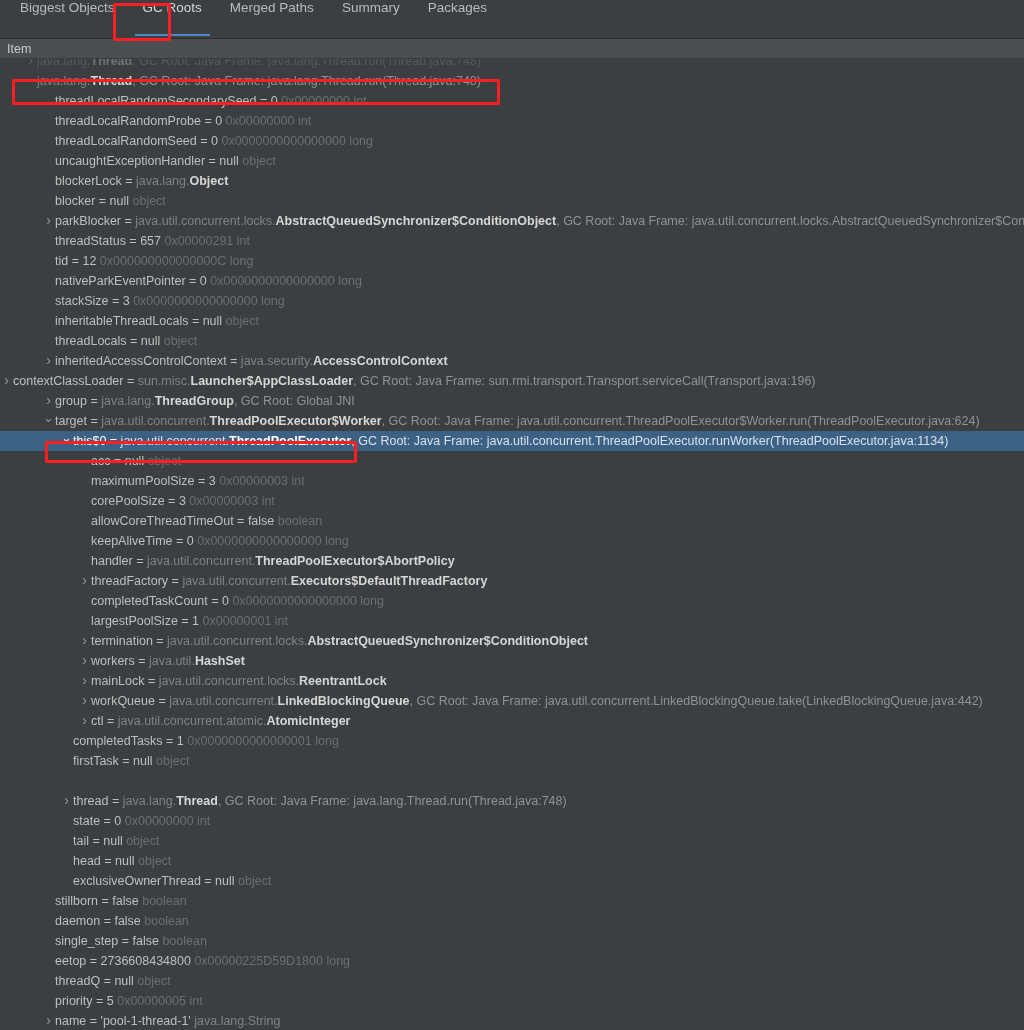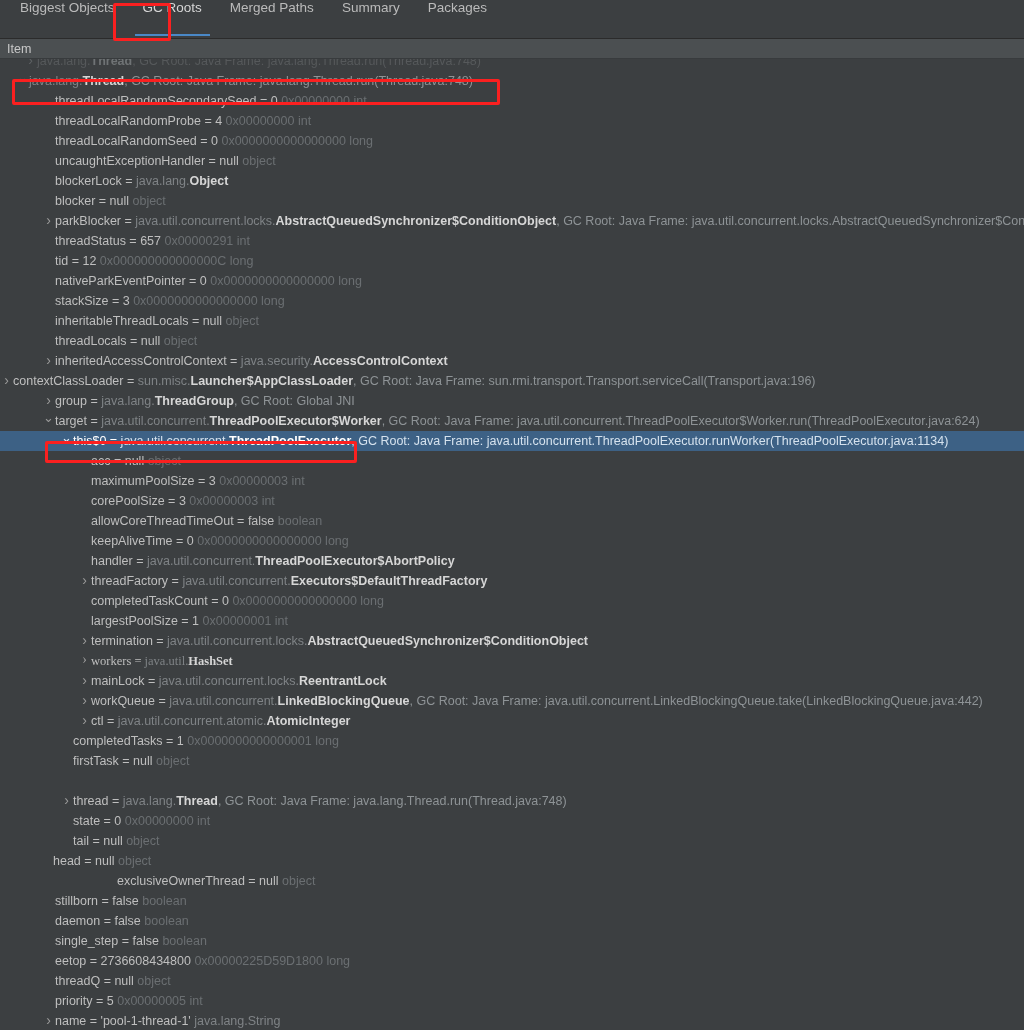--- a/index.html
+++ b/index.html
@@ -130,23 +130,23 @@
         <span>Packages</span>
       </div>
     </div>
 
   <div class="colheader">
     <span>Item</span>
   </div>
 
   <div class="tree" id="tree">
       <div class="row dim" style="padding-left: 24px; margin-top: -8px;"><span class="chev" style="font-size: 14px; top: -1px;">›</span><span class="txt"><span class="t-pkg">java.lang.</span><span class="t-cls">Thread</span><span class="t-gcroot">, GC Root: Java Frame: java.lang.Thread.run(Thread.java:748)</span></span></div>
-      <div class="row" style="padding-left: 16px;"><span class="chev" style="font-size: 13px; top: -3px;">⌄</span><span class="txt"><span class="t-pkg">java.lang.</span><span class="t-cls">Thread</span><span class="t-gcroot">, GC Root: Java Frame: java.lang.Thread.run(Thread.java:748)</span></span></div>
+      <div class="row" style="padding-left: 24px;"><span class="chev" style="font-size: 13px; top: -3px;">⌄</span><span class="txt"><span class="t-pkg">java.lang.</span><span class="t-cls">Thread</span><span class="t-gcroot">, GC Root: Java Frame: java.lang.Thread.run(Thread.java:748)</span></span></div>
       <div class="row" style="padding-left: 42px;"><span class="chev empty">&nbsp;</span><span class="txt"><span class="t-field">threadLocalRandomSecondarySeed = 0 </span><span class="t-hex">0x00000000</span><span class="t-type">  int</span></span></div>
-      <div class="row" style="padding-left: 42px;"><span class="chev empty">&nbsp;</span><span class="txt"><span class="t-field">threadLocalRandomProbe = 4 </span><span class="t-hex">0x00000000</span><span class="t-type">  int</span></span></div>
+      <div class="row" style="padding-left: 42px;"><span class="chev empty">&nbsp;</span><span class="txt"><span class="t-field">threadLocalRandomProbe = 0 </span><span class="t-hex">0x00000000</span><span class="t-type">  int</span></span></div>
       <div class="row" style="padding-left: 42px;"><span class="chev empty">&nbsp;</span><span class="txt"><span class="t-field">threadLocalRandomSeed = 0 </span><span class="t-hex">0x0000000000000000</span><span class="t-type">  long</span></span></div>
       <div class="row" style="padding-left: 42px;"><span class="chev empty">&nbsp;</span><span class="txt"><span class="t-field">uncaughtExceptionHandler = null </span><span class="t-type">object</span></span></div>
       <div class="row" style="padding-left: 42px;"><span class="chev empty">&nbsp;</span><span class="txt"><span class="t-field">blockerLock = </span><span class="t-pkg">java.lang.</span><span class="t-cls">Object</span></span></div>
       <div class="row" style="padding-left: 42px;"><span class="chev empty">&nbsp;</span><span class="txt"><span class="t-field">blocker = null </span><span class="t-type">object</span></span></div>
       <div class="row" style="padding-left: 42px;"><span class="chev" style="font-size: 14px; top: -1px;">›</span><span class="txt"><span class="t-field">parkBlocker = </span><span class="t-pkg">java.util.concurrent.locks.</span><span class="t-cls">AbstractQueuedSynchronizer$ConditionObject</span><span class="t-gcroot">, GC Root: Java Frame: java.util.concurrent.locks.AbstractQueuedSynchronizer$ConditionObject.await(AbstractQueuedSynchronizer.java:2039)</span></span></div>
       <div class="row" style="padding-left: 42px;"><span class="chev empty">&nbsp;</span><span class="txt"><span class="t-field">threadStatus = 657 </span><span class="t-hex">0x00000291</span><span class="t-type">  int</span></span></div>
       <div class="row" style="padding-left: 42px;"><span class="chev empty">&nbsp;</span><span class="txt"><span class="t-field">tid = 12 </span><span class="t-hex">0x000000000000000C</span><span class="t-type">  long</span></span></div>
       <div class="row" style="padding-left: 42px;"><span class="chev empty">&nbsp;</span><span class="txt"><span class="t-field">nativeParkEventPointer = 0 </span><span class="t-hex">0x0000000000000000</span><span class="t-type">  long</span></span></div>
       <div class="row" style="padding-left: 42px;"><span class="chev empty">&nbsp;</span><span class="txt"><span class="t-field">stackSize = 3 </span><span class="t-hex">0x0000000000000000</span><span class="t-type">  long</span></span></div>
       <div class="row" style="padding-left: 42px;"><span class="chev empty">&nbsp;</span><span class="txt"><span class="t-field">inheritableThreadLocals = null </span><span class="t-type">object</span></span></div>
@@ -159,31 +159,31 @@
       <div class="row" style="padding-left: 78px;"><span class="chev empty">&nbsp;</span><span class="txt"><span class="t-field">acc = null </span><span class="t-type">object</span></span></div>
       <div class="row" style="padding-left: 78px;"><span class="chev empty">&nbsp;</span><span class="txt"><span class="t-field">maximumPoolSize = 3 </span><span class="t-hex">0x00000003</span><span class="t-type">  int</span></span></div>
       <div class="row" style="padding-left: 78px;"><span class="chev empty">&nbsp;</span><span class="txt"><span class="t-field">corePoolSize = 3 </span><span class="t-hex">0x00000003</span><span class="t-type">  int</span></span></div>
       <div class="row" style="padding-left: 78px;"><span class="chev empty">&nbsp;</span><span class="txt"><span class="t-field">allowCoreThreadTimeOut = false </span><span class="t-type">boolean</span></span></div>
       <div class="row" style="padding-left: 78px;"><span class="chev empty">&nbsp;</span><span class="txt"><span class="t-field">keepAliveTime = 0 </span><span class="t-hex">0x0000000000000000</span><span class="t-type">  long</span></span></div>
       <div class="row" style="padding-left: 78px;"><span class="chev empty">&nbsp;</span><span class="txt"><span class="t-field">handler = </span><span class="t-pkg">java.util.concurrent.</span><span class="t-cls">ThreadPoolExecutor$AbortPolicy</span></span></div>
       <div class="row" style="padding-left: 78px;"><span class="chev" style="font-size: 14px; top: -1px;">›</span><span class="txt"><span class="t-field">threadFactory = </span><span class="t-pkg">java.util.concurrent.</span><span class="t-cls">Executors$DefaultThreadFactory</span></span></div>
       <div class="row" style="padding-left: 78px;"><span class="chev empty">&nbsp;</span><span class="txt"><span class="t-field">completedTaskCount = 0 </span><span class="t-hex">0x0000000000000000</span><span class="t-type">  long</span></span></div>
       <div class="row" style="padding-left: 78px;"><span class="chev empty">&nbsp;</span><span class="txt"><span class="t-field">largestPoolSize = 1 </span><span class="t-hex">0x00000001</span><span class="t-type">  int</span></span></div>
       <div class="row" style="padding-left: 78px;"><span class="chev" style="font-size: 14px; top: -1px;">›</span><span class="txt"><span class="t-field">termination = </span><span class="t-pkg">java.util.concurrent.locks.</span><span class="t-cls">AbstractQueuedSynchronizer$ConditionObject</span></span></div>
-      <div class="row" style="padding-left: 78px; font-family: Liberation Serif, serif;"><span class="chev" style="font-size: 14px; top: -1px;">›</span><span class="txt"><span class="t-field">workers = </span><span class="t-pkg">java.util.</span><span class="t-cls">HashSet</span></span></div>
+      <div class="row" style="padding-left: 78px;"><span class="chev" style="font-size: 14px; top: -1px;">›</span><span class="txt"><span class="t-field">workers = </span><span class="t-pkg">java.util.</span><span class="t-cls">HashSet</span></span></div>
       <div class="row" style="padding-left: 78px;"><span class="chev" style="font-size: 14px; top: -1px;">›</span><span class="txt"><span class="t-field">mainLock = </span><span class="t-pkg">java.util.concurrent.locks.</span><span class="t-cls">ReentrantLock</span></span></div>
       <div class="row" style="padding-left: 78px;"><span class="chev" style="font-size: 14px; top: -1px;">›</span><span class="txt"><span class="t-field">workQueue = </span><span class="t-pkg">java.util.concurrent.</span><span class="t-cls">LinkedBlockingQueue</span><span class="t-gcroot">, GC Root: Java Frame: java.util.concurrent.LinkedBlockingQueue.take(LinkedBlockingQueue.java:442)</span></span></div>
       <div class="row" style="padding-left: 78px;"><span class="chev" style="font-size: 14px; top: -1px;">›</span><span class="txt"><span class="t-field">ctl = </span><span class="t-pkg">java.util.concurrent.atomic.</span><span class="t-cls">AtomicInteger</span></span></div>
       <div class="row" style="padding-left: 60px;"><span class="chev empty">&nbsp;</span><span class="txt"><span class="t-field">completedTasks = 1 </span><span class="t-hex">0x0000000000000001</span><span class="t-type">  long</span></span></div>
       <div class="row" style="padding-left: 60px;"><span class="chev empty">&nbsp;</span><span class="txt"><span class="t-field">firstTask = null </span><span class="t-type">object</span></span></div>
       <div class="row" style="padding-left: 60px; margin-top: 20px;"><span class="chev" style="font-size: 14px; top: -1px;">›</span><span class="txt"><span class="t-field">thread = </span><span class="t-pkg">java.lang.</span><span class="t-cls">Thread</span><span class="t-gcroot">, GC Root: Java Frame: java.lang.Thread.run(Thread.java:748)</span></span></div>
       <div class="row" style="padding-left: 60px;"><span class="chev empty">&nbsp;</span><span class="txt"><span class="t-field">state = 0 </span><span class="t-hex">0x00000000</span><span class="t-type">  int</span></span></div>
       <div class="row" style="padding-left: 60px;"><span class="chev empty">&nbsp;</span><span class="txt"><span class="t-field">tail = null </span><span class="t-type">object</span></span></div>
-      <div class="row" style="padding-left: 40px;"><span class="chev empty">&nbsp;</span><span class="txt"><span class="t-field">head = null </span><span class="t-type">object</span></span></div>
-      <div class="row" style="padding-left: 60px; margin-left: 44px;"><span class="chev empty">&nbsp;</span><span class="txt"><span class="t-field">exclusiveOwnerThread = null </span><span class="t-type">object</span></span></div>
+      <div class="row" style="padding-left: 60px;"><span class="chev empty">&nbsp;</span><span class="txt"><span class="t-field">head = null </span><span class="t-type">object</span></span></div>
+      <div class="row" style="padding-left: 60px;"><span class="chev empty">&nbsp;</span><span class="txt"><span class="t-field">exclusiveOwnerThread = null </span><span class="t-type">object</span></span></div>
       <div class="row" style="padding-left: 42px;"><span class="chev empty">&nbsp;</span><span class="txt"><span class="t-field">stillborn = false </span><span class="t-type">boolean</span></span></div>
       <div class="row" style="padding-left: 42px;"><span class="chev empty">&nbsp;</span><span class="txt"><span class="t-field">daemon = false </span><span class="t-type">boolean</span></span></div>
       <div class="row" style="padding-left: 42px;"><span class="chev empty">&nbsp;</span><span class="txt"><span class="t-field">single_step = false </span><span class="t-type">boolean</span></span></div>
       <div class="row" style="padding-left: 42px;"><span class="chev empty">&nbsp;</span><span class="txt"><span class="t-field">eetop = 2736608434800 </span><span class="t-hex">0x00000225D59D1800</span><span class="t-type">  long</span></span></div>
       <div class="row" style="padding-left: 42px;"><span class="chev empty">&nbsp;</span><span class="txt"><span class="t-field">threadQ = null </span><span class="t-type">object</span></span></div>
       <div class="row" style="padding-left: 42px;"><span class="chev empty">&nbsp;</span><span class="txt"><span class="t-field">priority = 5 </span><span class="t-hex">0x00000005</span><span class="t-type">  int</span></span></div>
       <div class="row" style="padding-left: 42px;"><span class="chev" style="font-size: 14px; top: -1px;">›</span><span class="txt"><span class="t-field">name = 'pool-1-thread-1' </span><span class="t-pkg">java.lang.String</span></span></div>
       <div class="row dim" style="padding-left: 24px;"><span class="chev" style="font-size: 14px; top: -1px;">›</span><span class="txt"><span class="t-pkg">java.lang.</span><span class="t-cls">Thread</span><span class="t-gcroot">, GC Root: Thread object</span></span></div>
     </div>
 

